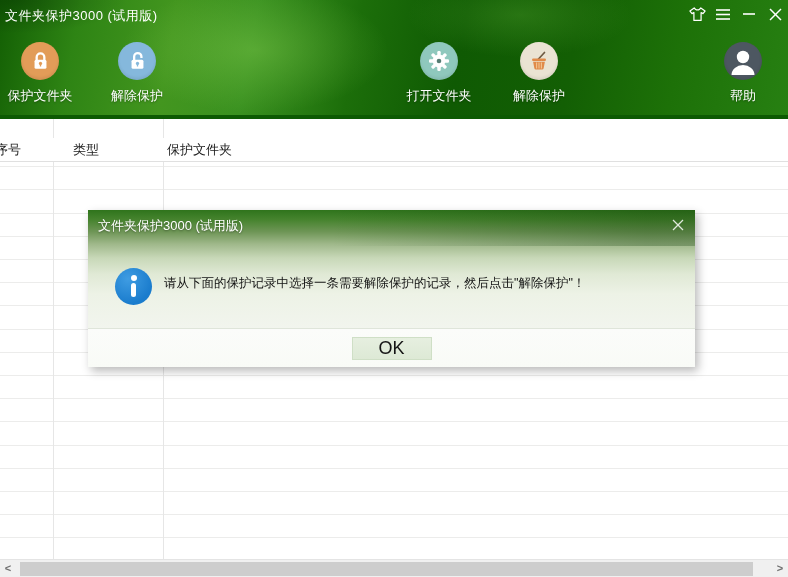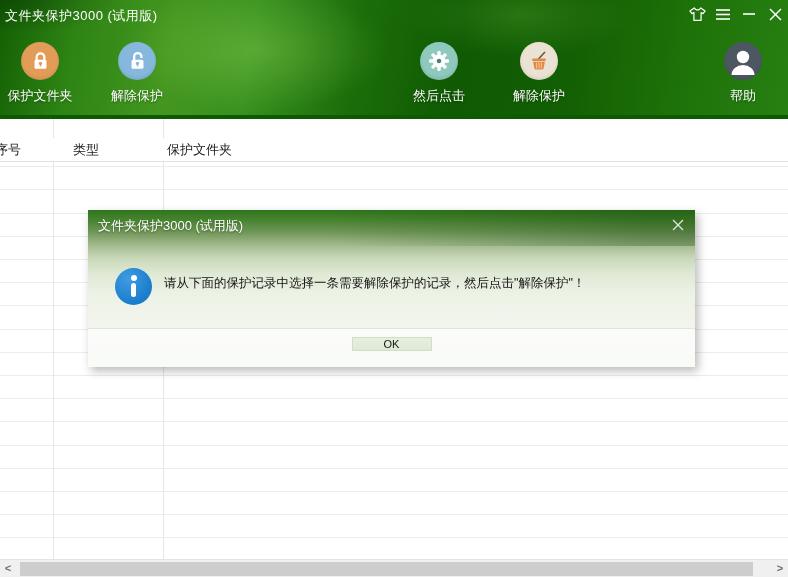--- a/index.html
+++ b/index.html
@@ -58,23 +58,23 @@
   .dlg-close { position:absolute; right:9px; top:7px; width:16px; height:16px; display:flex; align-items:center; justify-content:center; cursor:pointer; opacity:0.9; }
   .dlg-body { position:absolute; top:28px; left:0; right:0; bottom:39px; }
   .info-icon { position:absolute; left:27px; top:30px; width:37px; height:37px; border-radius:50%;
     background:radial-gradient(circle at 35% 30%, #3f9ce2, #1a7ccd 70%); }
   .info-icon::before { content:""; position:absolute; left:50%; top:7px; width:6px; height:6px; margin-left:-3px; border-radius:50%; background:#fff; }
   .info-icon::after { content:""; position:absolute; left:50%; top:15px; width:5px; height:14px; margin-left:-2.5px; border-radius:2.5px; background:#fff; }
   .dlg-msg { position:absolute; left:76px; top:37px; width:500px; font-size:12.5px; color:#111; line-height:17px; }
   .dlg-footer { position:absolute; bottom:0; left:0; right:0; height:39px;
     border-top:1px solid #dfe5da;
     background:linear-gradient(180deg, rgba(255,255,255,0.70), rgba(249,251,247,0.92)); }
-  .ok-btn { position:absolute; left:50%; top:8px; margin-left:-40px; width:80px; height:14px;
+  .ok-btn { position:absolute; left:50%; top:8px; margin-left:-40px; width:80px; height:23px;
     background:linear-gradient(180deg,#e6efe0,#dde9d5); border:1px solid #cfdfc6;
-    font-size:11px; color:#141414; font-family:inherit; cursor:pointer; }
+    font-size:18px; color:#141414; font-family:inherit; cursor:pointer; }
 </style>
 </head>
 <body>
 
 <div class="window">
 
   <div class="header">
     <div class="titlebar">
       <span class="app-title">文件夹保护3000 (试用版)</span>
       <div class="win-controls">
@@ -148,21 +148,21 @@
                 <rect x="-1.7" y="-10" width="3.4" height="5" rx="1.2" transform="rotate(180)"></rect>
                 <rect x="-1.7" y="-10" width="3.4" height="5" rx="1.2" transform="rotate(225)"></rect>
                 <rect x="-1.7" y="-10" width="3.4" height="5" rx="1.2" transform="rotate(270)"></rect>
                 <rect x="-1.7" y="-10" width="3.4" height="5" rx="1.2" transform="rotate(315)"></rect>
               </g>
             </g>
           </g>
           <circle cx="12" cy="12" r="2.3" fill="#567d74"></circle>
         </svg>
       </div>
-      <div class="tb-label">然后点击</div>
+      <div class="tb-label">打开文件夹</div>
     </div>
 
     <div class="tb-item" style="left:491px">
       <div class="tb-circle" style="background:#eae3d3">
         <svg width="24" height="24" viewBox="0 0 24 24">
           <path d="M17.5 3.5 L11.5 10" stroke="#6e5a42" stroke-width="1.7" stroke-linecap="round" fill="none"></path>
           <rect x="5" y="9.6" width="14" height="2.5" rx="1.25" fill="#e08a4a"></rect>
           <path d="M6.1 12.7 h11.8 l-1.25 6.6 a1.5 1.5 0 0 1 -1.47 1.2 h-6.36 a1.5 1.5 0 0 1 -1.47 -1.2 Z" fill="#e08a4a"></path>
           <g stroke="#f3c492" stroke-width="1.1">
               <line x1="9.6" y1="13.6" x2="9.6" y2="19.4"></line>

